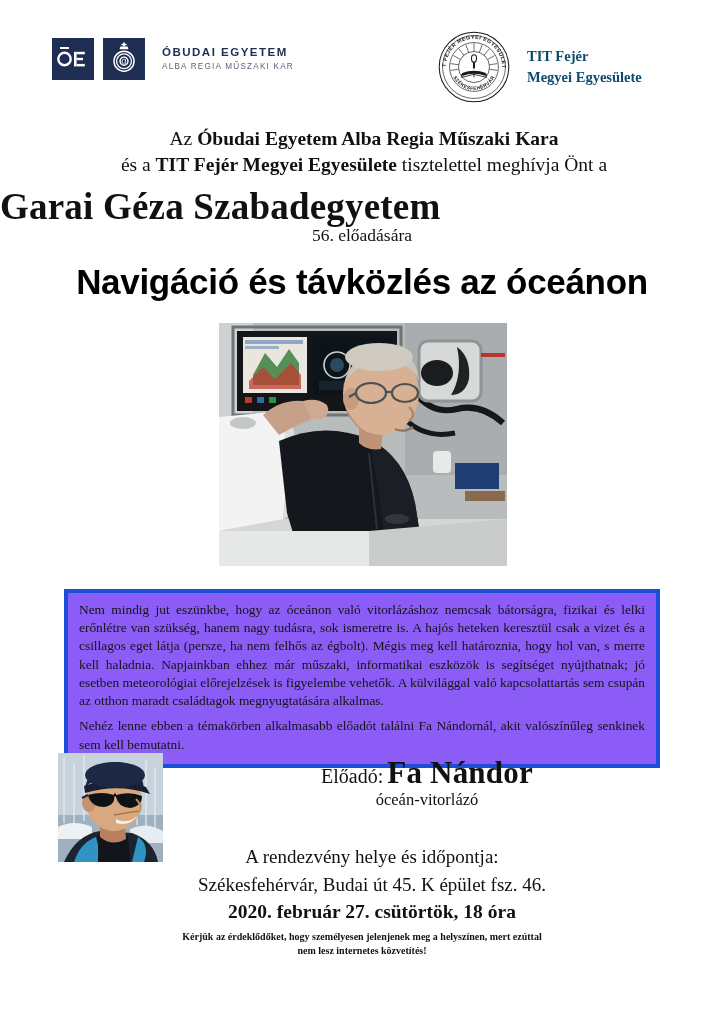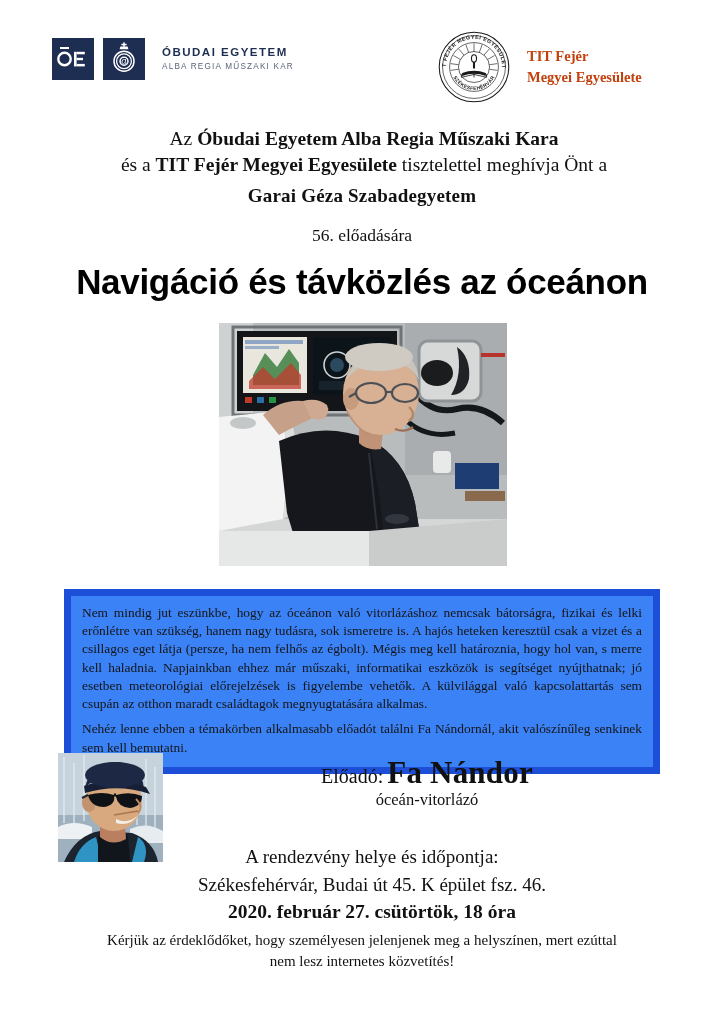--- a/index.html
+++ b/index.html
@@ -77,42 +77,42 @@
     display: flex;
     align-items: center;
     gap: 16px;
   }
   .tit-seal { width: 74px; height: 74px; flex: none; }
   .tit-words {
     font-family: "Liberation Serif", serif;
     font-weight: bold;
     font-size: 14.5px;
     line-height: 1.45;
-    color: #c2410c;
+    color: #0c4a6e;
     white-space: nowrap;
   }
 
   
   .invite {
     position: absolute;
     top: 126px;
     left: 40px;
     right: 36px;
     text-align: center;
     font-size: 19.5px;
     line-height: 1.32;
   }
   .invite b { font-weight: bold; }
 
   .series-title {
     position: absolute;
     top: 185px;
     left: 0; right: 0;
-    text-align: center;
-    font-size: 19px;
+    text-align: left;
+    font-size: 37px;
     font-weight: bold;
     letter-spacing: 0.2px;
   }
   .series-sub {
     position: absolute;
     top: 225px;
     left: 0; right: 0;
     text-align: center;
     font-size: 17.5px;
   }
@@ -140,24 +140,24 @@
     background: #0b0b0d;
   }
   .photo-main svg { display: block; width: 100%; height: 100%; }
 
   
   .textbox {
     position: absolute;
     left: 64px;
     top: 589px;
     width: 596px;
-    border: 7px solid #1d4ed8;
+    border: 4px solid #1d4ed8;
     padding: 8px 11px 10px 11px;
     box-sizing: border-box;
-    background: #3b82f6;
+    background: #8b5cf6;
   }
   .textbox p {
     margin: 0;
     font-size: 13.4px;
     line-height: 1.36;
     text-align: justify;
     text-justify: inter-word;
     color: #141414;
   }
   .textbox p + p { margin-top: 7px; }
@@ -212,22 +212,22 @@
     font-size: 19.5px;
   }
 
   
   .footer {
     position: absolute;
     top: 930px;
     left: 44px;
     right: 44px;
     text-align: center;
-    font-size: 15px;
-    font-weight: normal;
+    font-size: 10px;
+    font-weight: bold;
     line-height: 1.42;
   }
 </style>
 </head>
 <body>
 
 <div class="poster">
 
   <div class="header">
 

